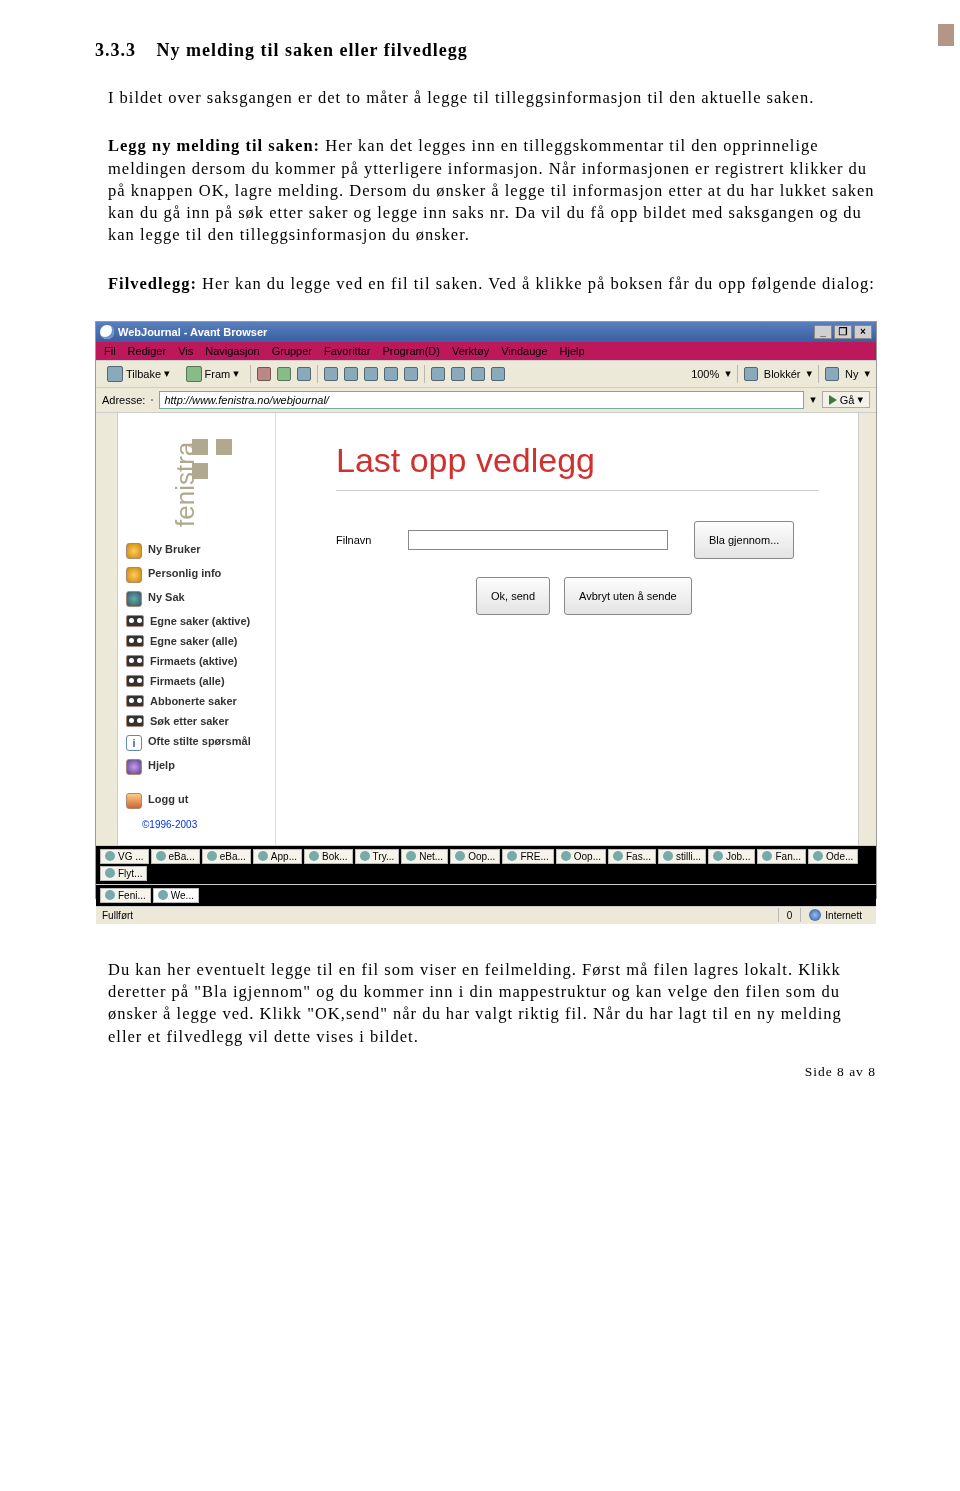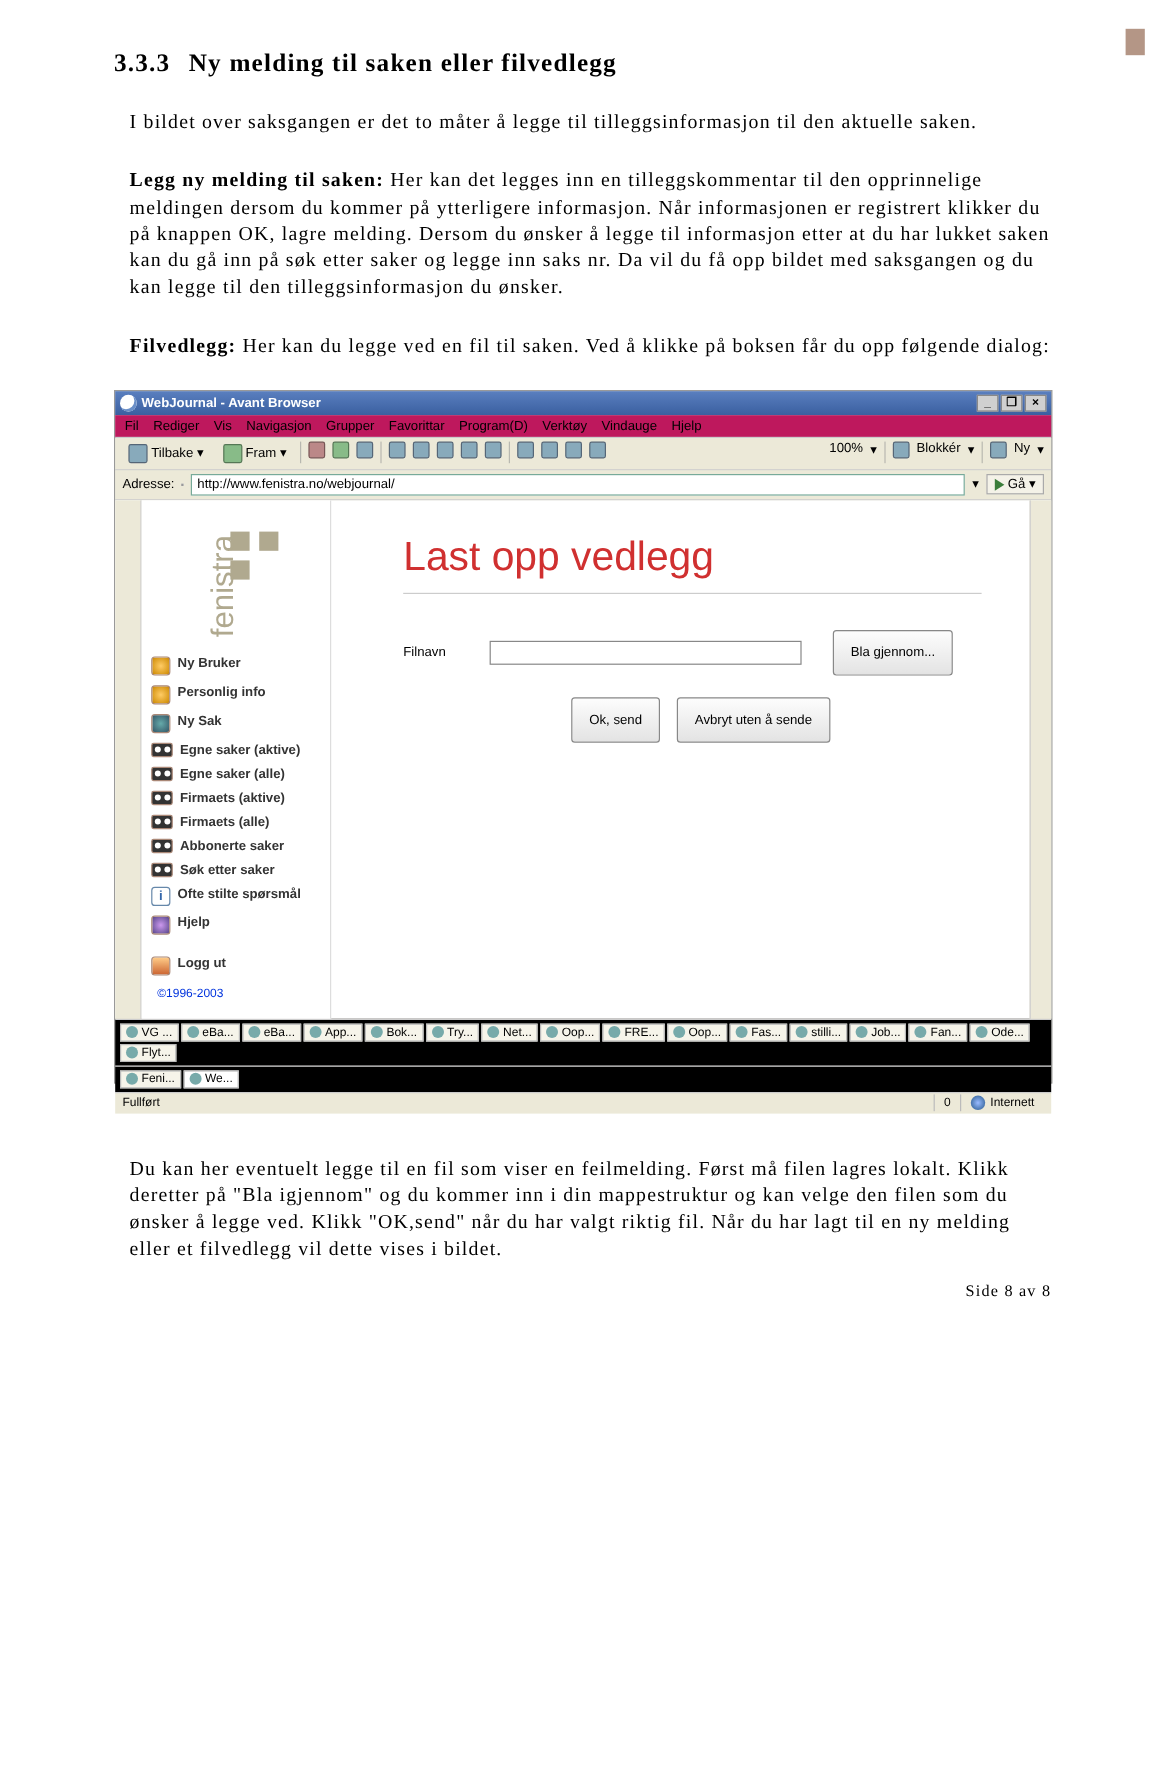--- a/index.html
+++ b/index.html
@@ -1,38 +1,38 @@
 <!DOCTYPE html>
 <html><head>
 <meta charset="utf-8">
 <style>
   * { box-sizing: border-box; margin: 0; padding: 0; }
   body { width: 960px; margin: 0 auto; font-family: Georgia, "Times New Roman", serif; font-size: 16.5px; color: #000; background: #fff; padding: 40px 80px 30px 95px; position: relative; }
   .page-marker { position: absolute; top: 24px; right: 6px; width: 16px; height: 22px; background: #b49686; }
-  h3.section-num { font-weight: bold; font-size: 21px; letter-spacing: 1px; margin-bottom: 26px; }
+  h3.section-num { font-weight: bold; font-size: 18px; letter-spacing: 1px; margin-bottom: 26px; }
   h3.section-num .sn { display: inline-block; min-width: 56px; }
   p.body { letter-spacing: 1px; line-height: 1.35; margin-bottom: 26px; text-align: left; margin-left: 13px; }
   p.body b { font-weight: bold; }
   .screenshot { width: 782px; height: 578px; background: #e2e1dc; border: 1px solid #999; font-family: Tahoma, Verdana, Arial, sans-serif; font-size: 11px; color: #000; margin-bottom: 60px; position: relative; }
   .ss-titlebar { display: flex; align-items: center; height: 20px; background: linear-gradient(#5a7fbf,#3a5fa0); color: #fff; padding: 0 4px; font-weight: bold; }
   .ss-titlebar .globe { width: 14px; height: 14px; background: #fff; border-radius: 50%; margin-right: 4px; box-shadow: inset -2px -2px 0 #6a8fc8; }
   .ss-titlebar .t-spacer { flex: 1; }
   .ss-sysbtn { width: 18px; height: 14px; background: #d0d0d0; border: 1px solid #888; margin-left: 2px; text-align: center; line-height: 12px; font-size: 10px; color: #000; }
   .ss-menubar { display: flex; gap: 12px; padding: 3px 8px; background: #be185d; border-bottom: 1px solid #ccc; font-size: 11px; }
   .ss-menubar span { cursor: default; }
-  .ss-toolbar { display: flex; gap: 6px; padding: 3px 6px; background: #ece9d8; border-bottom: 1px solid #ccc; font-size: 11px; }
+  .ss-toolbar { display: flex; align-items: center; gap: 6px; padding: 3px 6px; background: #ece9d8; border-bottom: 1px solid #ccc; font-size: 11px; }
   .ss-toolbar .zoom { margin-left: auto; }
   .ss-toolbar .tb-btn { display: flex; align-items: center; gap: 3px; padding: 1px 4px; border: 1px solid transparent; }
   .ss-toolbar .tb-ico { width: 16px; height: 16px; background: #8ab; border: 1px solid #567; border-radius: 2px; }
   .ss-toolbar .tb-ico.g { background: #8b8; border-color: #575; }
   .ss-toolbar .tb-ico.r { background: #b88; border-color: #755; }
   .ss-toolbar .tb-ico.sm { width: 14px; height: 14px; }
   .ss-toolbar .tb-sep { width: 1px; height: 18px; background: #b8b8b0; }
   .ss-addr { display: flex; align-items: center; gap: 6px; padding: 3px 6px; background: #ece9d8; border-bottom: 1px solid #ccc; font-size: 11px; }
-  .ss-addr input { flex: 1; border: 1px solid #7a9; height: 18px; padding: 0 18px 0 4px; font-size: 11px; background: #fff; }
+  .ss-addr input { flex: 1; border: 1px solid #7a9; height: 18px; padding: 0 18px 0 4px; font-size: 11px; background: #fff; font-style: italic; }
   .ss-addr .go { display: flex; align-items: center; gap: 3px; padding: 1px 6px; border: 1px solid #aaa; background: #f4f2e8; }
   .ss-addr .go .arrow { width: 0; height: 0; border-top: 5px solid transparent; border-bottom: 5px solid transparent; border-left: 8px solid #3a7d3a; }
   .ss-body { display: flex; height: 432px; background: #fff; }
   .ss-left { width: 22px; background: #ece9d8; border-right: 1px solid #ccc; }
   .ss-sidebar { width: 158px; background: #fff; border-right: 1px solid #ddd; padding-top: 18px; }
   .fen-logo { height: 108px; position: relative; }
   .fen-logo .sqs { position: absolute; top: 8px; left: 74px; width: 44px; height: 44px; }
   .fen-logo .sqs div { position: absolute; width: 16px; height: 16px; background: #b0a98f; }
   .fen-logo .sqs .s1 { top: 0; left: 24px; }
   .fen-logo .sqs .s2 { top: 0; left: 0; }
@@ -41,21 +41,21 @@
   .side-item { display: flex; align-items: flex-start; gap: 6px; padding: 4px 8px; font-size: 11px; font-weight: bold; color: #333; }
   .side-item .ico { width: 16px; height: 16px; background: radial-gradient(#ffcc66,#cc8800); border: 1px solid #a87; border-radius: 3px; }
   .side-item .ico.b { background: radial-gradient(#6aa,#356); }
   .side-item .ico.p { width: 18px; height: 12px; background: #333; position: relative; border-radius: 2px; }
   .side-item .ico.p::before, .side-item .ico.p::after { content:''; position:absolute; top:2px; width:5px; height:5px; background:#fff; border-radius:50%; }
   .side-item .ico.p::before { left:2px; }
   .side-item .ico.p::after { left:10px; }
   .side-item .ico.i { background: #fff; border: 1px solid #68a; color: #36a; text-align: center; font-weight: bold; line-height: 14px; }
   .side-item .ico.q { background: radial-gradient(#c9e,#548); }
   .side-item .ico.d { background: linear-gradient(#fc8,#c63); }
-  .side-copy { padding: 6px 13px; font-size: 10px; color: #0033dd; }
+  .side-copy { padding: 6px 24px; font-size: 10px; color: #0033dd; }
   .ss-main { flex: 1; padding: 28px 40px 10px 60px; }
   .ss-main-title { font-family: Arial, sans-serif; font-size: 34px; color: #d03030; font-weight: normal; margin-bottom: 10px; }
   .ss-main hr { border: none; border-top: 1px solid #ccc; margin: 6px 0 30px 0; }
   .formrow { display: flex; align-items: center; gap: 26px; margin-bottom: 18px; }
   .formrow label { font-size: 11px; width: 46px; }
   .formrow input[type=text] { width: 260px; height: 20px; border: 1px solid #888; font-size: 11px; padding: 0 3px; }
   .ss-btn { height: 38px; padding: 0 14px; font-size: 11px; background: linear-gradient(#fdfdfd,#e3e3e3); border: 1px solid #888; border-radius: 3px; }
   .btnrow { display: flex; gap: 14px; margin-left: 140px; }
   .ss-right { width: 18px; background: #ece9d8; border-left: 1px solid #ccc; }
   .ss-tabs { display: flex; flex-wrap: wrap; gap: 2px; padding: 3px 4px; background: #000000; border-top: 1px solid #ccc; font-size: 10px; }

